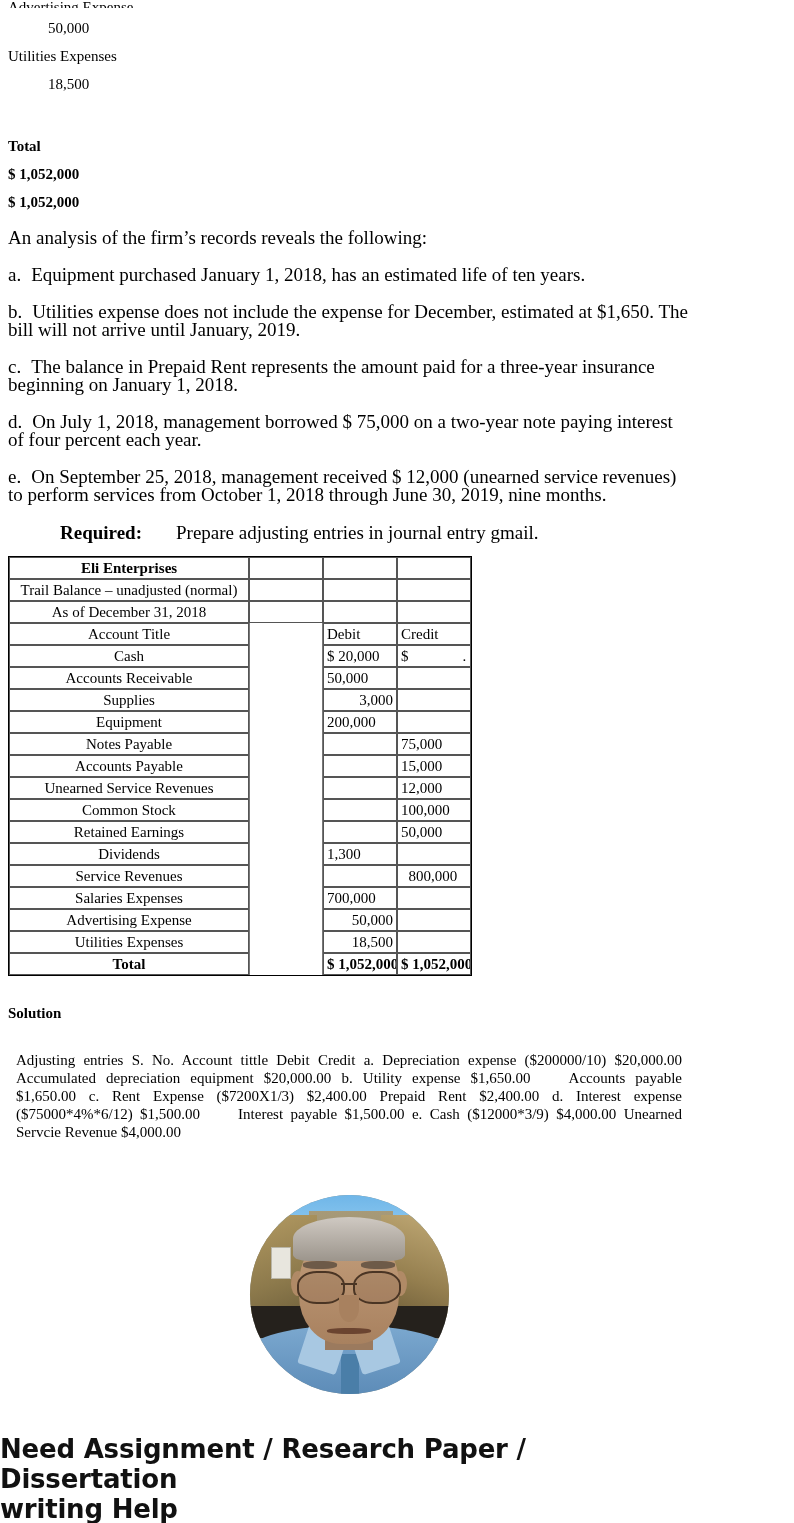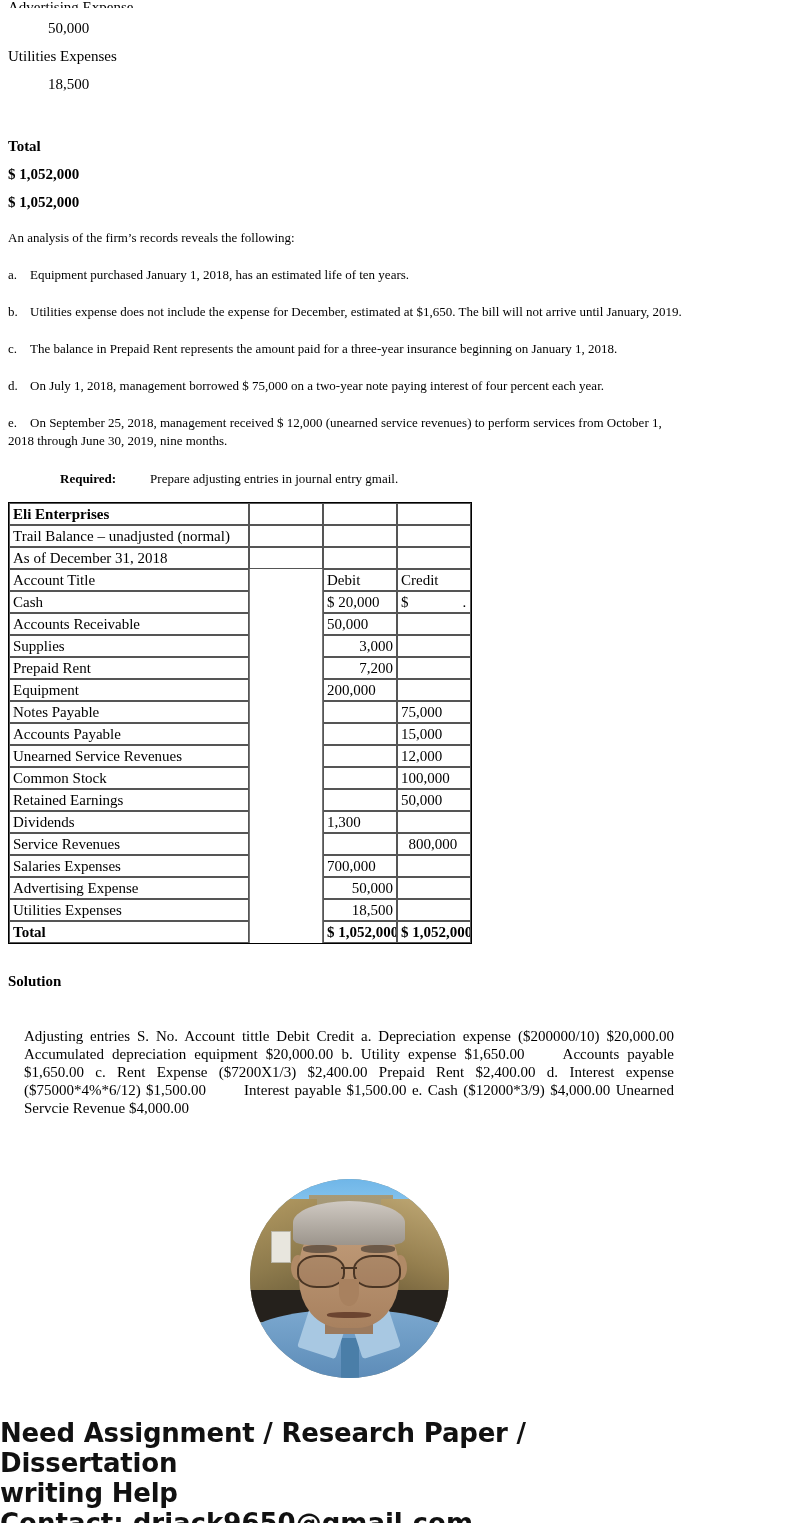--- a/index.html
+++ b/index.html
@@ -55,21 +55,21 @@
   }
 
   
   .narr {
     padding: 0 8px;
   }
   .narr p {
     margin: 0;
     padding: 19px 0 0 0;
     line-height: 18px;
-    font-size: 13px;
+    font-size: 19px;
   }
   .narr p.item {
     padding-left: 0;
   }
   .narr .mk {
     display: inline-block;
     min-width: 12px;
   }
   .narr .mk-gap { display: inline-block; width: 10px; }
   .required-row {
@@ -92,21 +92,21 @@
   table.tb td {
     font-size: 15px;
     line-height: 16px;
     padding: 2px 3px;
     vertical-align: top;
     border: 1px solid #555;
     font-family: "Liberation Serif", "DejaVu Serif", serif;
     overflow: hidden;
     white-space: nowrap;
   }
-  td.c-title { width: 232px; }
+  td.c-title { width: 232px; text-align: center; }
   td.c-debit { width: 86px; }
   td.c-credit { width: 130px; margin-left: 36px; }
   td.blankcell { border: 0; }
   td.bold { font-weight: bold; }
   td.ralign { text-align: right; }
   .sep-top td { border-top: 3px double #333; }
   .sep-tot td { border-top: 3px double #333; }
   .gapcol {
     width: 5px;
     padding: 0 !important;
@@ -119,21 +119,21 @@
 
   
   .sol-head {
     margin: 0;
     padding: 29px 8px 0 8px;
     font-weight: bold;
     font-size: 15px;
     line-height: 16px;
   }
   .sol-body {
-    margin: 16px;
+    margin: 8px;
     padding: 22px 8px 0 8px;
     font-size: 15px;
     line-height: 18px;
     text-align: justify;
   }
   .sol-body .tabgap { display: inline-block; width: 38px; }
 
   
   .avatar-wrap {
     padding-top: 46px;
@@ -333,26 +333,20 @@
           <td class="c-credit"></td>
         </tr>
 
         <tr>
           <td class="c-title">Supplies</td>
           <td class="gapcol"></td>
           <td class="c-debit ralign">3,000</td>
           <td class="c-credit"></td>
         </tr>
 
-        <tr>
-          <td class="c-title">Prepaid Rent</td>
-          <td class="gapcol"></td>
-          <td class="c-debit ralign">7,200</td>
-          <td class="c-credit"></td>
-        </tr>
 
         <tr>
           <td class="c-title">Equipment</td>
           <td class="gapcol"></td>
           <td class="c-debit">200,000</td>
           <td class="c-credit"></td>
         </tr>
 
         <tr>
           <td class="c-title">Notes Payable</td>

